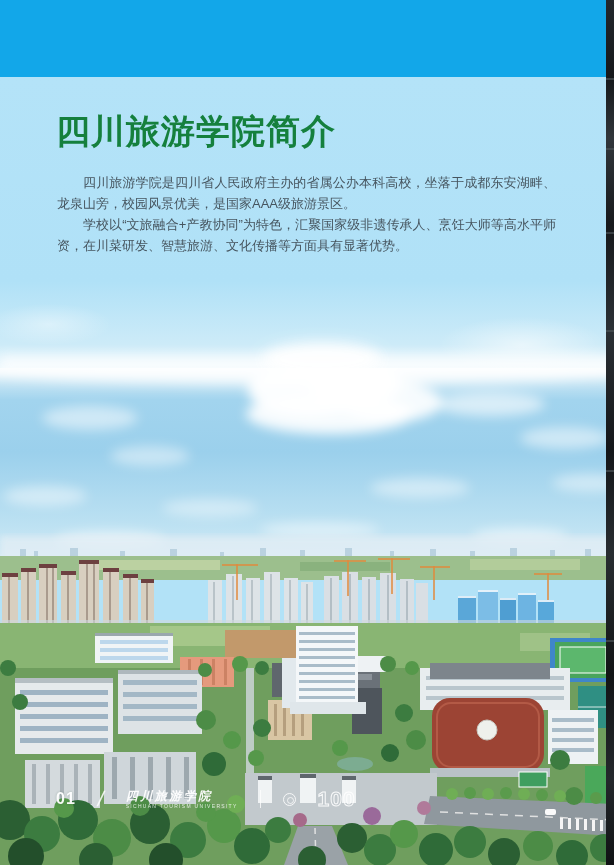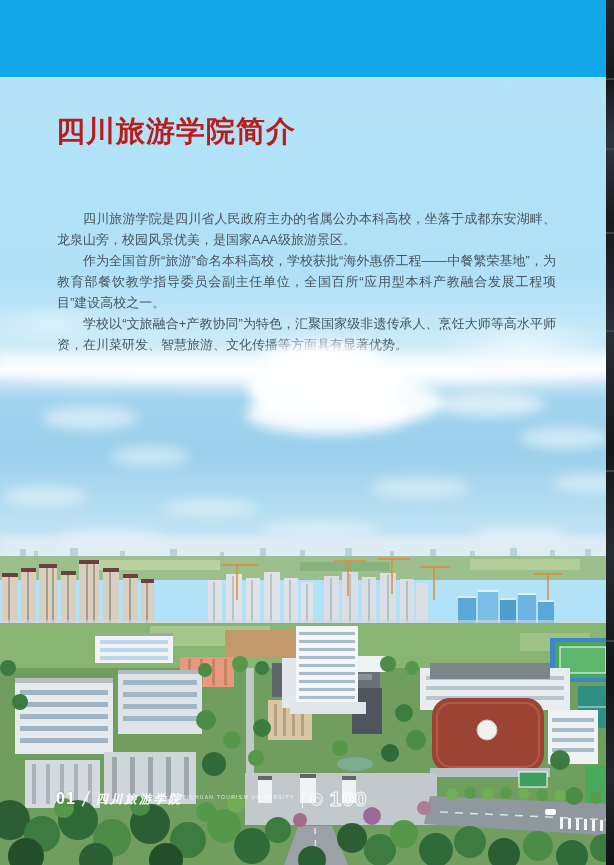--- a/index.html
+++ b/index.html
@@ -15,35 +15,35 @@
     background:
       radial-gradient(120px 40px at 85% 92%, rgba(255,255,255,.55), rgba(255,255,255,0) 70%),
       radial-gradient(90px 30px  at 8% 85%,  rgba(255,255,255,.40), rgba(255,255,255,0) 70%),
       linear-gradient(180deg, #B4E3F8 0%, #B0E1F7 70%, #CDEBF8 92%, #EDF8FD 100%);
   }
   .cloud-puff { position:absolute; left:262px; top:342px; width:120px; height:34px; background:#ffffff;
     border-radius:50%; filter:blur(7px); opacity:.95; }
   .cloud-band { position:absolute; left:0; top:356px; width:614px; height:16px; background:#ffffff;
     filter:blur(6px); opacity:.75; }
 
-  .page-title { position:absolute; left:56px; top:112px; font-size:29px; line-height:38px;
-    font-weight:bold; color:#b91c1c; letter-spacing:1px; }
+  .page-title { position:absolute; left:56px; top:112px; font-size:34px; line-height:38px;
+    font-weight:bold; color:#15803d; letter-spacing:1px; }
 
   .intro-text { position:absolute; left:57px; top:172px; width:499px; font-size:13px; line-height:21px;
-    color:#46555F; text-align:justify;margin-top:36px; }
+    color:#46555F; text-align:justify; }
   .intro-text p { text-indent:2em; }
 
   .photo { position:absolute; left:0; top:368px; width:614px; height:497px; overflow:hidden; }
   .photo svg { display:block; }
 
-  .page-footer { position:absolute; left:56px; top:787px; display:flex; align-items:center; gap:7px;
+  .page-footer { position:absolute; left:56px; top:787px; display:flex; align-items:center; gap:22px;
     color:#ffffff; opacity:.95; }
   .footer-num { font-size:16px; font-weight:bold; letter-spacing:1px; text-shadow:0 0 3px rgba(0,60,30,.25); }
   .footer-slash { font-size:21px; font-weight:200; transform:skewX(-12deg); opacity:.9; }
-  .footer-name-block { display:flex; flex-direction:row; line-height:1; }
+  .footer-name-block { display:flex; flex-direction:column; line-height:1; }
   .footer-name { font-family:"Liberation Serif", serif; font-style:italic; font-size:12px;
     letter-spacing:2.5px; font-weight:bold; }
   .footer-name-en { font-size:5px; letter-spacing:1.3px; opacity:.85; margin-top:2px; }
   .footer-divider { width:1px; height:18px; background:rgba(255,255,255,.8); }
   .footer-emblem { width:13px; height:13px; border:1px solid rgba(255,255,255,.9); border-radius:50%;
     position:relative; }
   .footer-emblem::after { content:""; position:absolute; left:3px; top:3px; width:5px; height:5px;
     border:1px solid rgba(255,255,255,.8); border-radius:50%; }
   .footer-anniv { font-size:21px; font-weight:bold; color:transparent;
     -webkit-text-stroke:1px rgba(255,255,255,.92); letter-spacing:1px; }
@@ -58,21 +58,20 @@
 
 <div class="page">
 
   <div class="header-band"></div>
   <div class="content-wash"></div>
 
   <h1 class="page-title">四川旅游学院简介</h1>
 
   <div class="intro-text">
     <p>四川旅游学院是四川省人民政府主办的省属公办本科高校，坐落于成都东安湖畔、龙泉山旁，校园风景优美，是国家AAA级旅游景区。</p>
-    <p>作为全国首所“旅游”命名本科高校，学校获批“海外惠侨工程——中餐繁荣基地”，为教育部餐饮教学指导委员会副主任单位，全国百所“应用型本科产教融合发展工程项目”建设高校之一。</p>
     <p>学校以“文旅融合+产教协同”为特色，汇聚国家级非遗传承人、烹饪大师等高水平师资，在川菜研发、智慧旅游、文化传播等方面具有显著优势。</p>
   </div>
 
   <div class="cloud-band"></div>
   <div class="cloud-puff"></div>
 
   <figure class="photo">
     <svg width="614" height="497" viewBox="0 0 614 497">
       <defs>
         <linearGradient id="sky" x1="0" y1="0" x2="0" y2="1">

